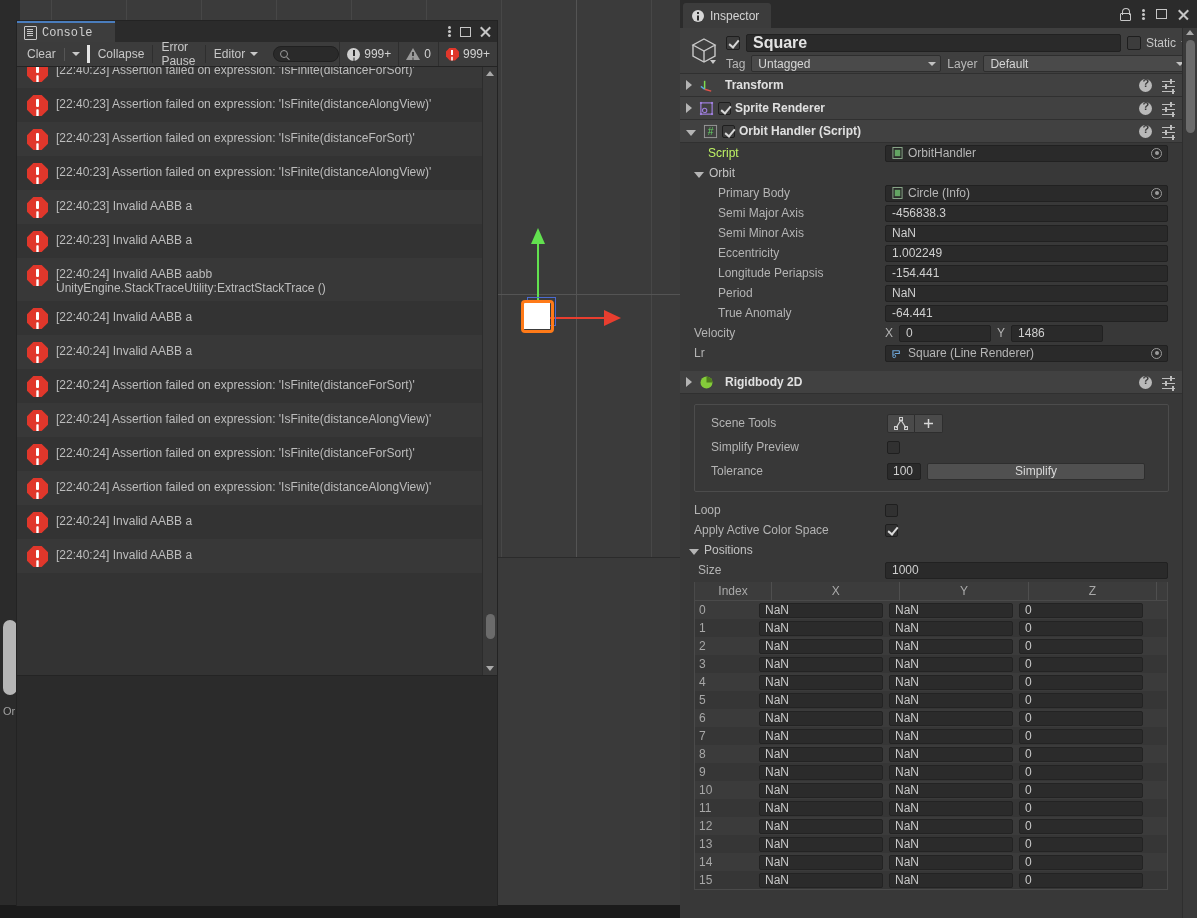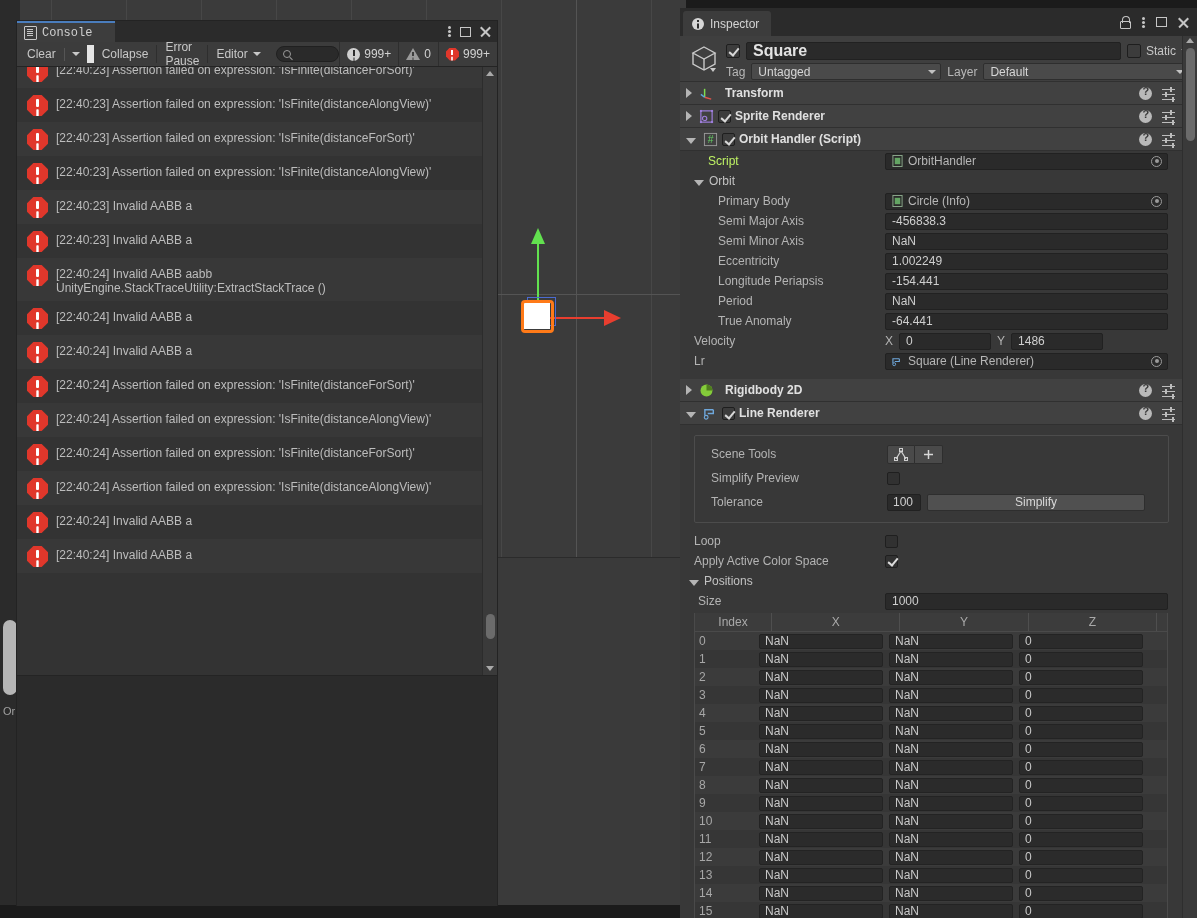--- a/index.html
+++ b/index.html
@@ -108,21 +108,21 @@
   }
   .tb-btn{
     height:18px;display:flex;align-items:center;padding:0 8px;
     font-size:12px;color:#c8c8c8;border-right:1px solid #2e2e2e;
   }
   .tb-btn.first{margin-left:2px;}
   .tb-caret{
     width:0;height:0;border-left:4px solid transparent;border-right:4px solid transparent;
     border-top:4px solid #c8c8c8;margin-left:5px;
   }
-  .tb-split{display:flex;align-items:center;height:18px;border-right:7px solid #e5e5e5;}
+  .tb-split{display:flex;align-items:center;height:18px;border-right:3px solid #e5e5e5;}
   .tb-split .sep{width:1px;height:13px;background:#555;}
   .tb-search{
     margin-left:7px;width:113px;height:16px;background:#2a2a2a;border:1px solid #202020;
     border-radius:8px;display:flex;align-items:center;padding-left:6px;box-sizing:border-box;
   }
   .mag{
     width:6px;height:6px;border:1.3px solid #9a9a9a;border-radius:50%;position:relative;
   }
   .mag::after{content:"";position:absolute;right:-3px;bottom:-2px;width:4px;height:1.2px;
     background:#9a9a9a;transform:rotate(45deg);}
@@ -176,21 +176,21 @@
   .con-thumb{
     position:absolute;left:3px;top:547px;width:9px;height:25px;background:#6b6b6b;border-radius:5px;
   }
   .console-bottom{
     position:absolute;left:0;top:654px;width:480px;height:230px;background:#2b2b2b;
     border-top:1px solid #242424;
   }
 
   
   .inspector{
-    position:absolute;left:680px;top:8px;width:517px;height:686px;background:#383838;
+    position:absolute;left:680px;top:0;width:517px;height:686px;background:#383838;
   }
   .insp-tabbar{position:absolute;left:0;top:0;width:517px;height:28px;background:#2b2b2b;}
   .insp-tab{
     position:absolute;left:3px;top:3px;width:88px;height:25px;background:#3c3c3c;
     display:flex;align-items:center;gap:6px;padding-left:9px;box-sizing:border-box;
     border-radius:3px 3px 0 0;
   }
   .insp-tab .tab-label{font-size:12px;color:#d4d4d4;}
   .icon-info{
     width:12px;height:12px;border-radius:50%;background:#d6d6d6;position:relative;flex:0 0 auto;
@@ -694,35 +694,20 @@
           <path d="M8 1.6 A6.4 6.4 0 0 1 14.4 8 L8 8 Z" fill="#4f7d1e"></path>
         </svg>
         <span class="comp-title">Rigidbody 2D</span>
         <span class="comp-actions">
           <span class="icon-help"></span>
           <span class="icon-preset"></span>
           <span class="icon-kebab"></span>
         </span>
       </div>
 
-      <div class="comp-head">
-        <span class="foldout open"></span>
-        <svg class="comp-ico" viewBox="0 0 16 16">
-          <path d="M2 10 L2 4 L11 4" fill="none" stroke="#6fa8dc" stroke-width="1.5"></path>
-          <path d="M11 4 L11 8 L5 8" fill="none" stroke="#6fa8dc" stroke-width="1.5"></path>
-          <circle cx="3.4" cy="12" r="2" fill="none" stroke="#6fa8dc" stroke-width="1.2"></circle>
-        </svg>
-        <span class="chk on" style="width:13px;height:13px;margin-left:-3px"></span>
-        <span class="comp-title">Line Renderer</span>
-        <span class="comp-actions">
-          <span class="icon-help"></span>
-          <span class="icon-preset"></span>
-          <span class="icon-kebab"></span>
-        </span>
-      </div>
 
       <div class="group-box">
         <div class="gb-row">
           <span class="gb-lbl">Scene Tools</span>
           <span class="mini-btn left">
             <svg width="15" height="13" viewBox="0 0 15 13">
               <path d="M2 11 L7 3 L12 11" fill="none" stroke="#d0d0d0" stroke-width="1.2"></path>
               <rect x="0.5" y="9.5" width="3" height="3" fill="none" stroke="#d0d0d0" stroke-width="1"></rect>
               <rect x="10.5" y="9.5" width="3" height="3" fill="none" stroke="#d0d0d0" stroke-width="1"></rect>
               <rect x="5.5" y="0.5" width="3" height="3" fill="none" stroke="#d0d0d0" stroke-width="1"></rect>

